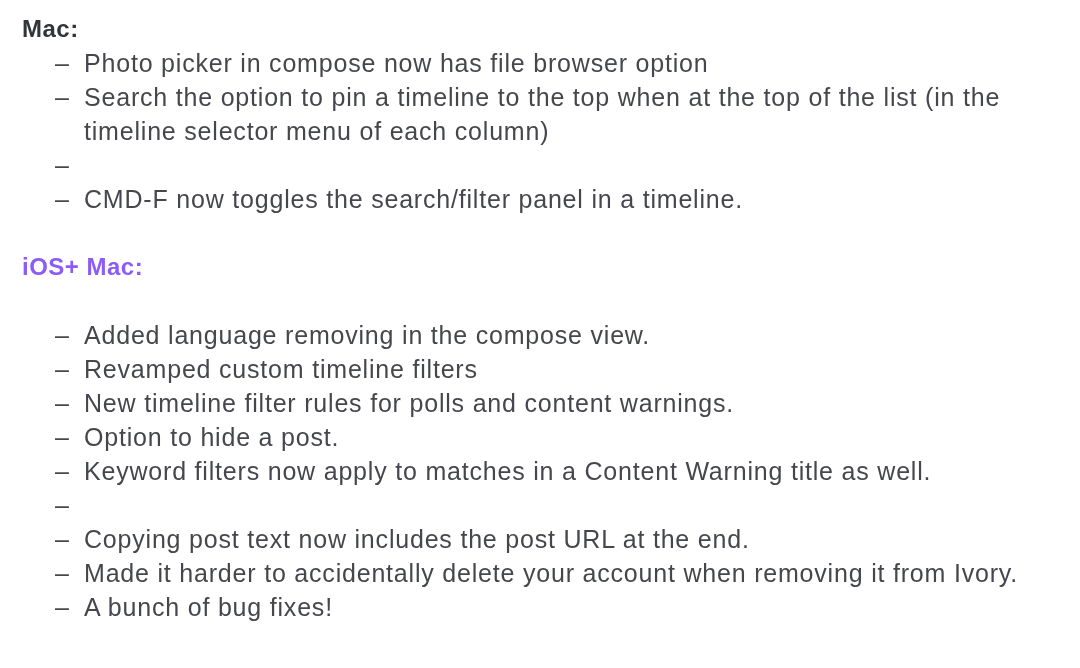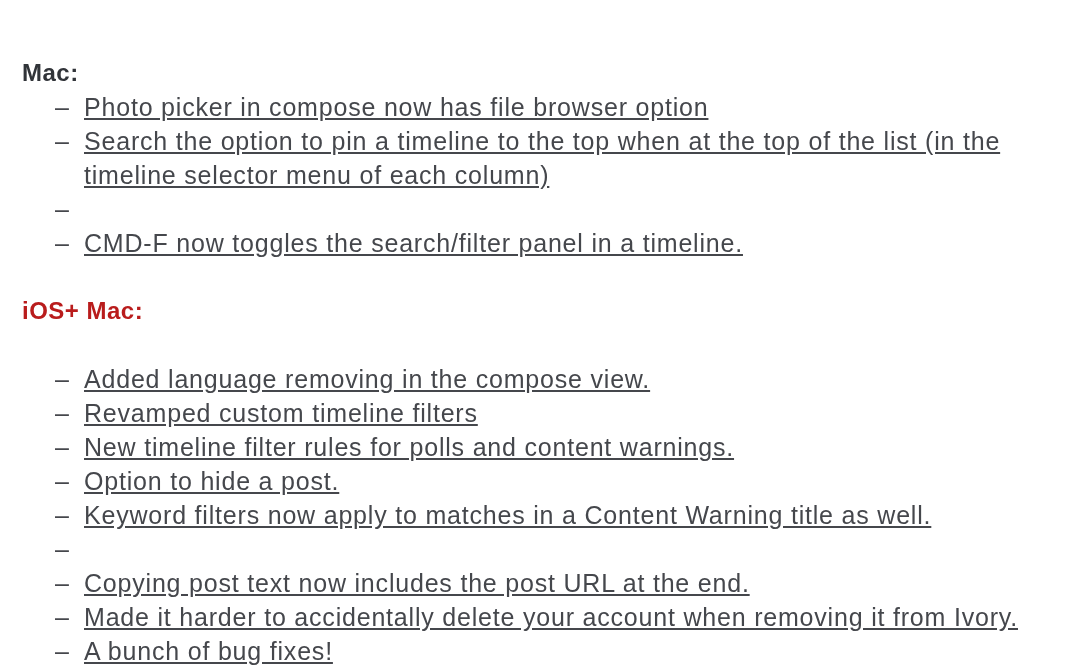--- a/index.html
+++ b/index.html
@@ -11,21 +11,20 @@
     font-family: "Liberation Sans", sans-serif;
     font-size: 25px;
     line-height: 34px;
     letter-spacing: 0.8px;
     color: #45474c;
     overflow: hidden;
     -webkit-font-smoothing: antialiased;
   }
   main[data-name="release-notes"] {
     padding: 12px 20px 0 22px;
-    margin-top: 44px;
   }
   section + section { margin-top: 34px; }
   h2[data-name="section-heading"] {
     margin: 0;
     font-size: 24px;
     line-height: 34px;
     font-weight: 700;
     color: #313439;
     letter-spacing: 0.5px;
   }
@@ -39,21 +38,20 @@
     display: flex;
     align-items: flex-start;
     padding-left: 33px;
   }
   .dash {
     flex: 0 0 29px;
     user-select: none;
   }
   .item-text {
     max-width: 960px;
-    text-decoration: underline;
   }
 </style>
 </head>
 <body style="background: rgb(255, 255, 255); color: rgb(69, 71, 76);">
 
 <main data-name="release-notes">
   <section data-name="release-notes-section">
     <h2 data-name="section-heading" style="color: rgb(49, 52, 57);">Mac:</h2>
     <ul data-name="change-list">
   <li data-name="change-item">
@@ -71,21 +69,21 @@
   </li>
 
   <li data-name="change-item">
     <span class="dash" data-name="dash-bullet">–</span>
     <span class="item-text" data-name="change-item-text">CMD-F now toggles the search/filter panel in a timeline.</span>
   </li>
 </ul>
   </section>
 
   <section data-name="release-notes-section">
-    <h2 data-name="section-heading" style="color: #b91c1c;">iOS+ Mac:</h2>
+    <h2 data-name="section-heading" style="color: #8b5cf6;">iOS+ Mac:</h2>
     <ul data-name="change-list" class="spaced">
   <li data-name="change-item">
     <span class="dash" data-name="dash-bullet">–</span>
     <span class="item-text" data-name="change-item-text">Added language removing in the compose view.</span>
   </li>
 
   <li data-name="change-item">
     <span class="dash" data-name="dash-bullet">–</span>
     <span class="item-text" data-name="change-item-text">Revamped custom timeline filters</span>
   </li>

